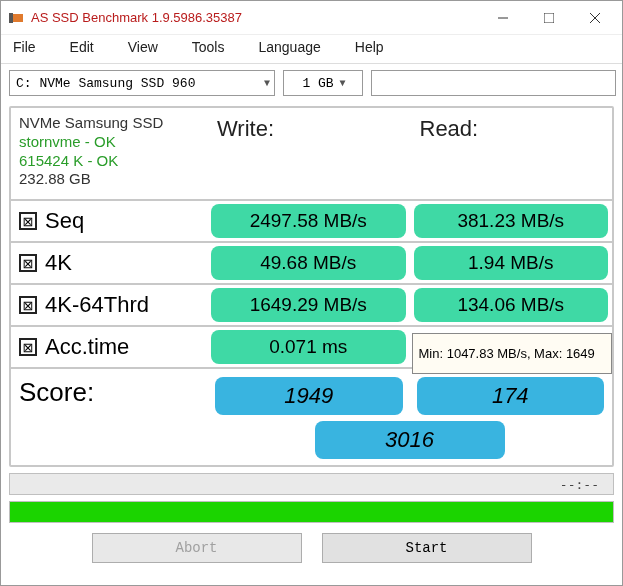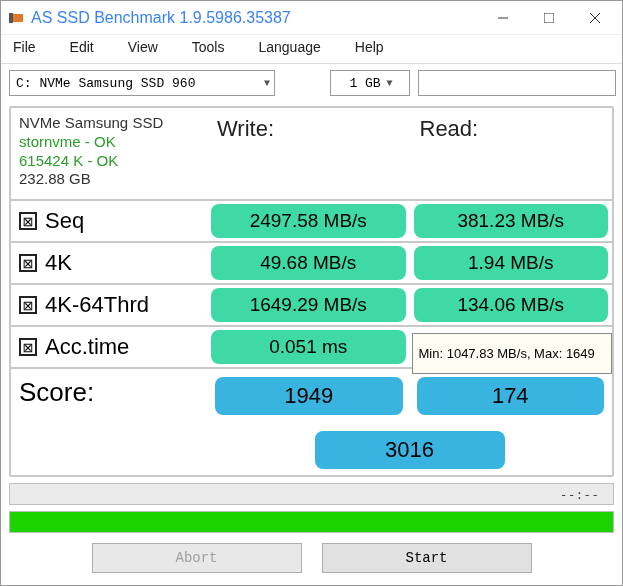--- a/index.html
+++ b/index.html
@@ -1,43 +1,43 @@
 <!DOCTYPE html>
 <html><head>
 <meta charset="utf-8">
 <style>
   * { box-sizing: border-box; margin: 0; padding: 0; }
   body { font-family: "Segoe UI", Tahoma, sans-serif; font-size: 14px; background: #fff; width: 623px; height: 586px; overflow: hidden; border: 1px solid #999; display: flex; flex-direction: column; }
   .titlebar { display: flex; align-items: center; height: 34px; padding: 0 4px 0 8px; background: #fff; border-bottom: 1px solid #eee; }
   .titlebar .icon { width: 16px; height: 16px; margin-right: 6px; display: flex; align-items: center; justify-content: center; }
-  .titlebar .title { flex: 1; font-size: 16px; color: #3b82f6; }
+  .titlebar .title { flex: 1; font-size: 13px; color: #b91c1c; }
   .winbtns { display: flex; }
   .winbtn { width: 46px; height: 30px; display: flex; align-items: center; justify-content: center; color: #333; font-size: 13px; }
   .menubar { display: flex; padding: 2px 0 6px 6px; gap: 22px; border-bottom: 1px solid #ddd; }
   .menubar span { color: #222; padding: 2px 6px; }
   .controls { display: flex; gap: 8px; padding: 6px 6px 6px 8px; align-items: center; }
   .combo { border: 1px solid #999; background: #fff; height: 26px; display: flex; align-items: center; justify-content: space-between; padding: 0 4px 0 6px; font-family: "Courier New", monospace; font-size: 13px; }
   .combo .arrow { font-size: 10px; color: #555; margin-left: 6px; }
   .drive { width: 266px; }
-  .size { width: 80px; justify-content: center; margin-left: 47px; }
+  .size { width: 80px; justify-content: center; }
   .blank { flex: 1; border: 1px solid #999; height: 26px; background: #fff; }
   .panel { margin: 4px 8px 0 8px; border: 2px solid #c8c8c8; border-radius: 2px; }
   .hdr { display: flex; }
   .hdr .info { width: 196px; padding: 6px 8px 10px 8px; font-size: 15px; line-height: 1.25; color: #333; }
   .hdr .info .grn { color: #2a9d2a; }
   .hdr .col { flex: 1; font-size: 22px; padding: 8px 10px; color: #222; font-weight: 400; }
   .row { display: flex; border-top: 2px solid #c8c8c8; height: 42px; }
   .row .label { width: 196px; display: flex; align-items: center; padding-left: 8px; font-size: 22px; gap: 8px; }
   .row .label .cb { width: 18px; height: 18px; border: 2px solid #222; display: flex; align-items: center; justify-content: center; font-size: 13px; }
   .valcell { flex: 1; display: flex; align-items: center; justify-content: center; padding: 2px 4px; position: relative; }
   .pill { width: 100%; height: 34px; border-radius: 8px; display: flex; align-items: center; justify-content: center; font-size: 19px; background: #3fd9a5; }
   .pill.blue { background: #39b4e0; font-size: 22px; }
   .scorerow { display: flex; border-top: 2px solid #c8c8c8; padding-top: 2px; }
   .scorerow .label { width: 196px; display: flex; align-items: flex-start; padding: 6px 8px; font-size: 26px; }
-  .scorerow .grid { flex: 1; display: flex; flex-direction: column; gap: 14px; padding: 4px 4px 6px 4px; }
+  .scorerow .grid { flex: 1; display: flex; flex-direction: column; gap: 4px; padding: 4px 4px 6px 4px; font-style: italic; }
   .scorerow .top { display: flex; gap: 6px; }
   .scorerow .top .pill { height: 38px; }
   .scorerow .bottom { display: flex; justify-content: center; }
   .scorerow .bottom .pill { width: 190px; height: 38px; }
   .tooltip { position: absolute; top: 6px; left: 2px; right: 0; background: #fffcf3; border: 1px solid #888; font-size: 13px; padding: 12px 6px; white-space: nowrap; overflow: hidden; }
   .prog1 { margin: 6px 8px 0 8px; height: 22px; border: 1px solid #bfbfbf; background: #eaeaea; display: flex; align-items: center; justify-content: flex-end; padding-right: 14px; color: #444; font-family: monospace; font-size: 13px; }
   .prog2 { margin: 6px 8px 0 8px; height: 22px; border: 1px solid #bfbfbf; background: #1bd400; }
   .buttons { display: flex; justify-content: center; gap: 20px; padding: 10px 0 12px 0; }
   .btn { width: 210px; height: 30px; border: 1px solid #adadad; background: #e1e1e1; display: flex; align-items: center; justify-content: center; font-family: "Courier New", monospace; font-size: 14px; }
   .btn.disabled { color: #a0a0a0; background: #e8e8e8; }
@@ -144,21 +144,21 @@
         <div class="pill">134.06 MB/s</div>
       </div>
   </div>
 
   <div class="row">
     <div class="label">
         <span class="cb">⊠</span>
         <span>Acc.time</span>
       </div>
     <div class="valcell">
-        <div class="pill">0.051 ms</div>
+        <div class="pill">0.071 ms</div>
       </div>
     <div class="valcell">
       <div class="tooltip">Min: 1047.83 MB/s, Max: 1649</div>
     </div>
   </div>
 
   <div class="scorerow">
     <div class="label">Score:</div>
     <div class="grid">
       <div class="top">

